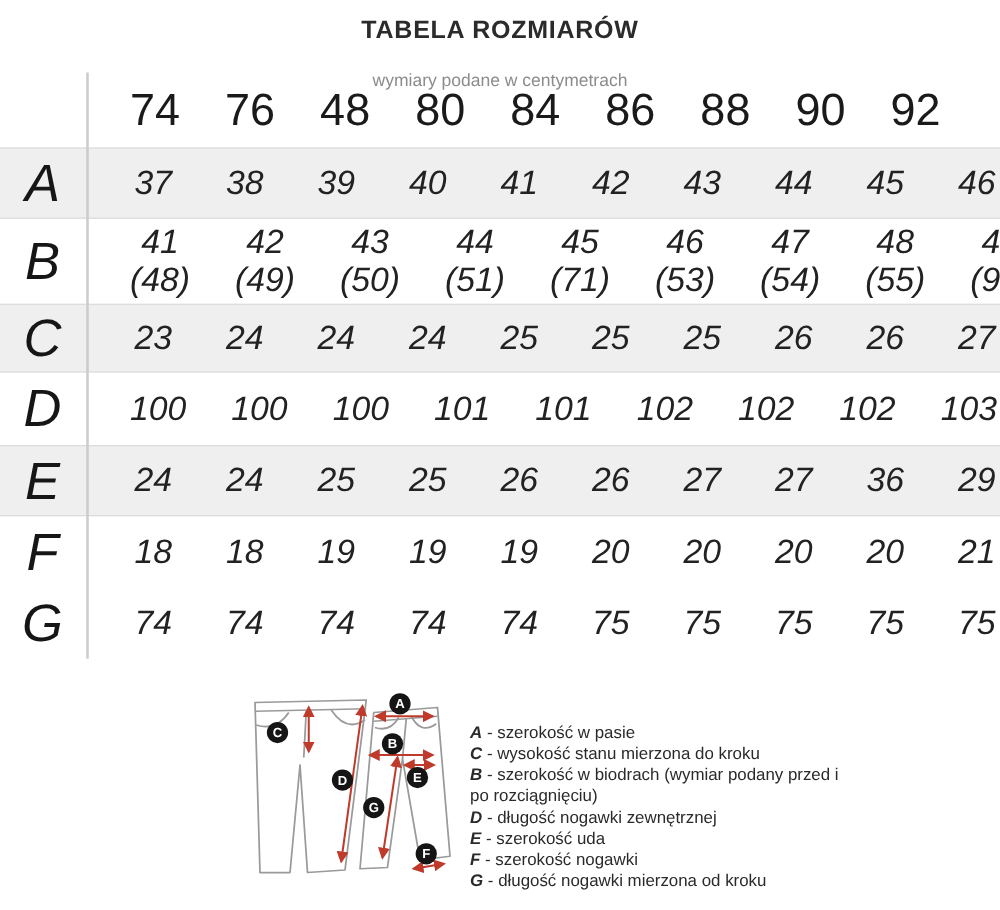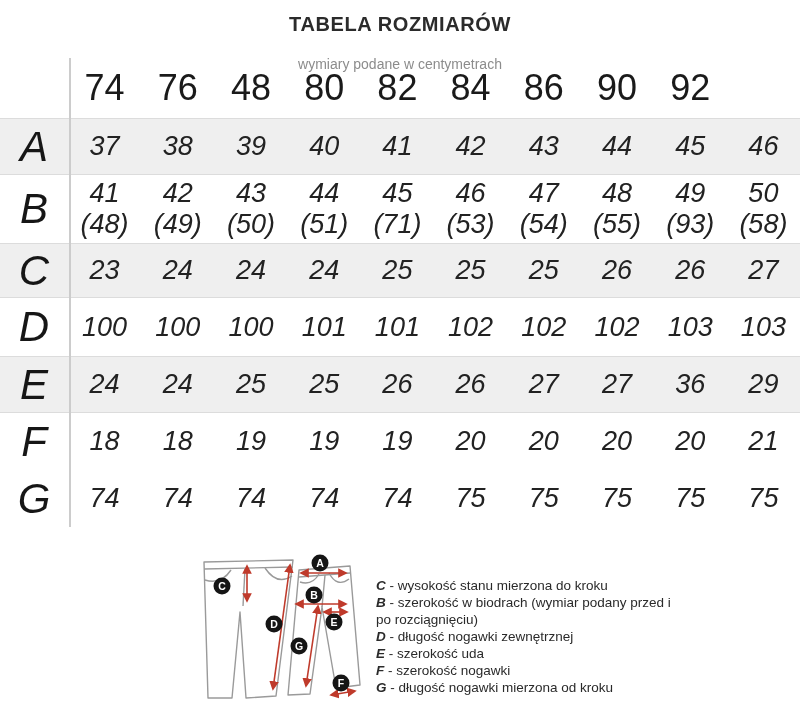--- a/index.html
+++ b/index.html
@@ -34,20 +34,21 @@
   
   .size-table {
     position: absolute;
     top: 58px; left: 0;
     width: 800px;
   }
   .trow {
     display: grid;
     grid-template-columns: 68px repeat(10, 1fr);
     align-items: center;
+    gap: 36px;
   }
   .trow:nth-child(1) { height: 60px; }
   .trow:nth-child(2) { height: 57px; }
   .trow:nth-child(3) { height: 68px; }
   .trow:nth-child(4) { height: 55px; }
   .trow:nth-child(5) { height: 58px; }
   .trow:nth-child(6) { height: 57px; }
   .trow:nth-child(7) { height: 57px; }
   .trow:nth-child(8) { height: 57px; }
   .trow.shaded {
@@ -112,23 +113,23 @@
     <div class="subtitle">wymiary podane w centymetrach</div>
   </div>
 
   <div class="size-table" id="size-table">
       <div class="trow">
         <div class="corner"></div>
         <div class="size-head">74</div>
         <div class="size-head">76</div>
         <div class="size-head">48</div>
         <div class="size-head">80</div>
-        <div class="size-head">82</div>
         <div class="size-head">84</div>
         <div class="size-head">86</div>
+        <div class="size-head">88</div>
         <div class="size-head">90</div>
         <div class="size-head">92</div>
       </div>
       <div class="trow shaded">
         <div class="row-label">A</div>
         <div class="cell">
           <div class="cell-line">37</div>
         </div>
         <div class="cell">
           <div class="cell-line">38</div>
@@ -422,20 +423,21 @@
         <circle cx="111" cy="98" r="8.5" fill="#151515"></circle>
         <text x="111" y="101.8" fill="#ffffff">G</text>
 
         <circle cx="153" cy="135" r="8.5" fill="#151515"></circle>
         <text x="153" y="138.8" fill="#ffffff">F</text>
       </g>
     </svg>
   </div>
 
   <div class="legend" id="legend">
+      <div class="legend-item"><span class="legend-letter">A</span><span class="legend-sep"> - </span><span class="legend-text">szerokość w pasie</span></div>
       <div class="legend-item"><span class="legend-letter">C</span><span class="legend-sep"> - </span><span class="legend-text">wysokość stanu mierzona do kroku</span></div>
       <div class="legend-item"><span class="legend-letter">B</span><span class="legend-sep"> - </span><span class="legend-text">szerokość w biodrach (wymiar podany przed i po rozciągnięciu)</span></div>
       <div class="legend-item"><span class="legend-letter">D</span><span class="legend-sep"> - </span><span class="legend-text">długość nogawki zewnętrznej</span></div>
       <div class="legend-item"><span class="legend-letter">E</span><span class="legend-sep"> - </span><span class="legend-text">szerokość uda</span></div>
       <div class="legend-item"><span class="legend-letter">F</span><span class="legend-sep"> - </span><span class="legend-text">szerokość nogawki</span></div>
       <div class="legend-item"><span class="legend-letter">G</span><span class="legend-sep"> - </span><span class="legend-text">długość nogawki mierzona od kroku</span></div>
     </div>
 
 </div>
 

